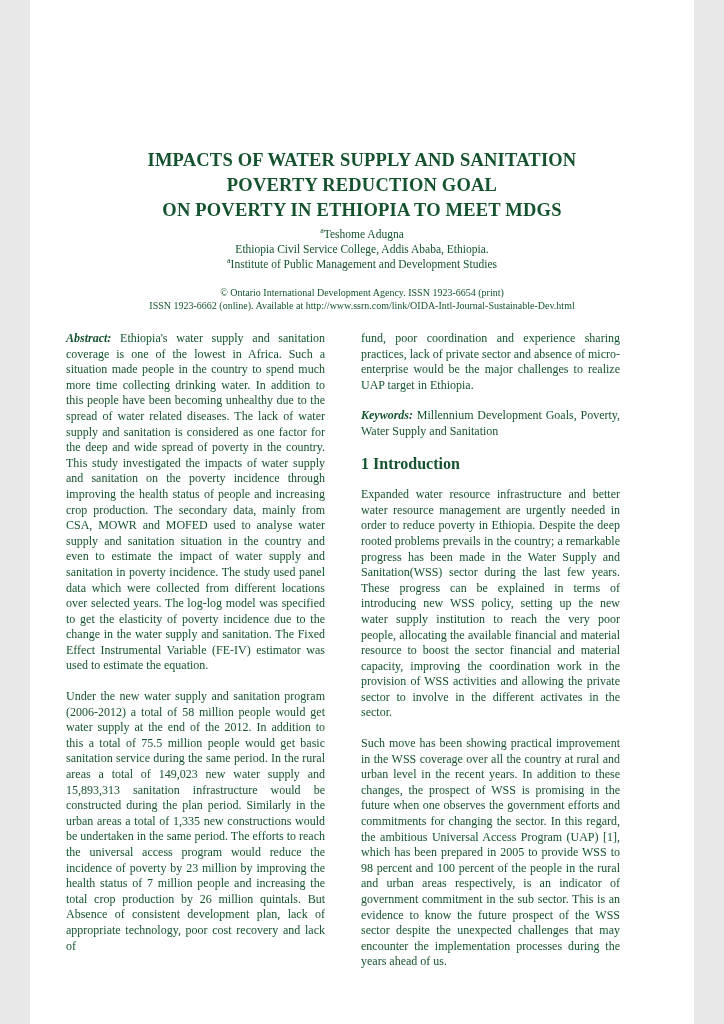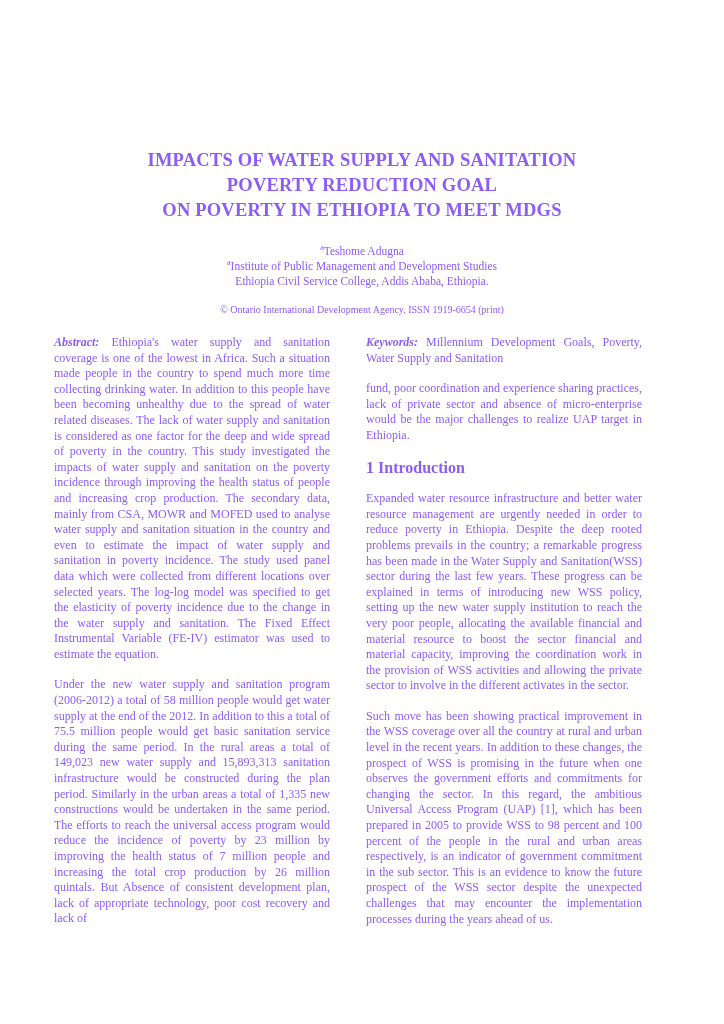--- a/index.html
+++ b/index.html
@@ -1,40 +1,40 @@
 <!DOCTYPE html>
 <html><head>
 <meta charset="utf-8">
 <style>
   * { margin: 0; padding: 0; box-sizing: border-box; }
   html, body { background: #e8e8e8; }
   body { font-family: "Liberation Serif", "DejaVu Serif", serif; }
 
   .page {
     position: relative;
-    width: 724px;
+    width: 664px;
     height: 1024px;
     margin: 0 auto;
     background: #ffffff;
-    color: #8b5cf6;
+    color: #14532d;
     overflow: hidden;
   }
 
   .title-block {
     margin-top: 148px;
     text-align: center;
     font-weight: bold;
     font-size: 18.5px;
     line-height: 25px;
     letter-spacing: 0.2px;
   }
   .title-line { display: block; }
 
   .authors-block {
-    margin-top: 21px;
+    margin-top: 4px;
     text-align: center;
     font-size: 11.5px;
     line-height: 15px;
   }
   .authors-block sup {
     font-size: 8px;
     vertical-align: super;
     line-height: 0;
   }
 
@@ -42,21 +42,21 @@
     margin-top: 14px;
     text-align: center;
     font-size: 10px;
     line-height: 13px;
   }
   .imprint-line { display: block; }
 
   .columns {
     display: flex;
     gap: 36px;
-    padding: 0 74px 0 54px;
+    padding: 0 74px 0 36px;
     margin-top: 19px;
   }
   .col {
     width: 276px;
     font-size: 12px;
     line-height: 15.6px;
     text-align: justify;
   }
   .col p { margin-bottom: 15px; }
   .lead-label { font-weight: bold; font-style: italic; }
@@ -73,38 +73,39 @@
 <div class="page">
 
   <div class="title-block">
     <span class="title-line">IMPACTS OF WATER SUPPLY AND SANITATION</span>
     <span class="title-line">POVERTY REDUCTION GOAL</span>
     <span class="title-line">ON POVERTY IN ETHIOPIA TO MEET MDGS</span>
   </div>
 
   <div class="authors-block">
     <div><sup>a</sup><span>Teshome Adugna</span></div>
+    <div><span>Ethiopia Civil Service College, Addis Ababa, Ethiopia.</span></div>
     <div><sup>a</sup><span>Institute of Public Management and Development Studies</span></div>
-    <div><span>Ethiopia Civil Service College, Addis Ababa, Ethiopia.</span></div>
   </div>
 
   <div class="imprint-block">
-    <span class="imprint-line">© Ontario International Development Agency. ISSN 1919-6654 (print)</span>
+    <span class="imprint-line">© Ontario International Development Agency. ISSN 1923-6654 (print)</span>
+    <span class="imprint-line">ISSN 1923-6662 (online). Available at http://www.ssrn.com/link/OIDA-Intl-Journal-Sustainable-Dev.html</span>
   </div>
 
   <div class="columns">
 
     <div class="col">
       <p><span class="lead-label">Abstract:</span> <span>Ethiopia's water supply and sanitation coverage is one of the lowest in Africa. Such a situation made people in the country to spend much more time collecting drinking water. In addition to this people have been becoming unhealthy due to the spread of water related diseases. The lack of water supply and sanitation is considered as one factor for the deep and wide spread of poverty in the country. This study investigated the impacts of water supply and sanitation on the poverty incidence through improving the health status of people and increasing crop production. The secondary data, mainly from CSA, MOWR and MOFED used to analyse water supply and sanitation situation in the country and even to estimate the impact of water supply and sanitation in poverty incidence. The study used panel data which were collected from different locations over selected years. The log-log model was specified to get the elasticity of poverty incidence due to the change in the water supply and sanitation. The Fixed Effect Instrumental Variable (FE-IV) estimator was used to estimate the equation.</span></p>
       <p>Under the new water supply and sanitation program (2006-2012) a total of 58 million people would get water supply at the end of the 2012. In addition to this a total of 75.5 million people would get basic sanitation service during the same period. In the rural areas a total of 149,023 new water supply and 15,893,313 sanitation infrastructure would be constructed during the plan period. Similarly in the urban areas a total of 1,335 new constructions would be undertaken in the same period. The efforts to reach the universal access program would reduce the incidence of poverty by 23 million by improving the health status of 7 million people and increasing the total crop production by 26 million quintals. But Absence of consistent development plan, lack of appropriate technology, poor cost recovery and lack of</p>
     </div>
 
     <div class="col">
+      <p>fund, poor coordination and experience sharing practices, lack of private sector and absence of micro-enterprise would be the major challenges to realize UAP target in Ethiopia.</p>
       <p><span class="lead-label">Keywords:</span> <span>Millennium Development Goals, Poverty, Water Supply and Sanitation</span></p>
-      <p>fund, poor coordination and experience sharing practices, lack of private sector and absence of micro-enterprise would be the major challenges to realize UAP target in Ethiopia.</p>
       <div class="section-heading">1 Introduction</div>
       <p>Expanded water resource infrastructure and better water resource management are urgently needed in order to reduce poverty in Ethiopia. Despite the deep rooted problems prevails in the country; a remarkable progress has been made in the Water Supply and Sanitation(WSS) sector during the last few years. These progress can be explained in terms of introducing new WSS policy, setting up the new water supply institution to reach the very poor people, allocating the available financial and material resource to boost the sector financial and material capacity, improving the coordination work in the provision of WSS activities and allowing the private sector to involve in the different activates in the sector.</p>
       <p>Such move has been showing practical improvement in the WSS coverage over all the country at rural and urban level in the recent years. In addition to these changes, the prospect of WSS is promising in the future when one observes the government efforts and commitments for changing the sector. In this regard, the ambitious Universal Access Program (UAP) [1], which has been prepared in 2005 to provide WSS to 98 percent and 100 percent of the people in the rural and urban areas respectively, is an indicator of government commitment in the sub sector. This is an evidence to know the future prospect of the WSS sector despite the unexpected challenges that may encounter the implementation processes during the years ahead of us.</p>
     </div>
 
   </div>
 
 </div>
 
 </body></html>

